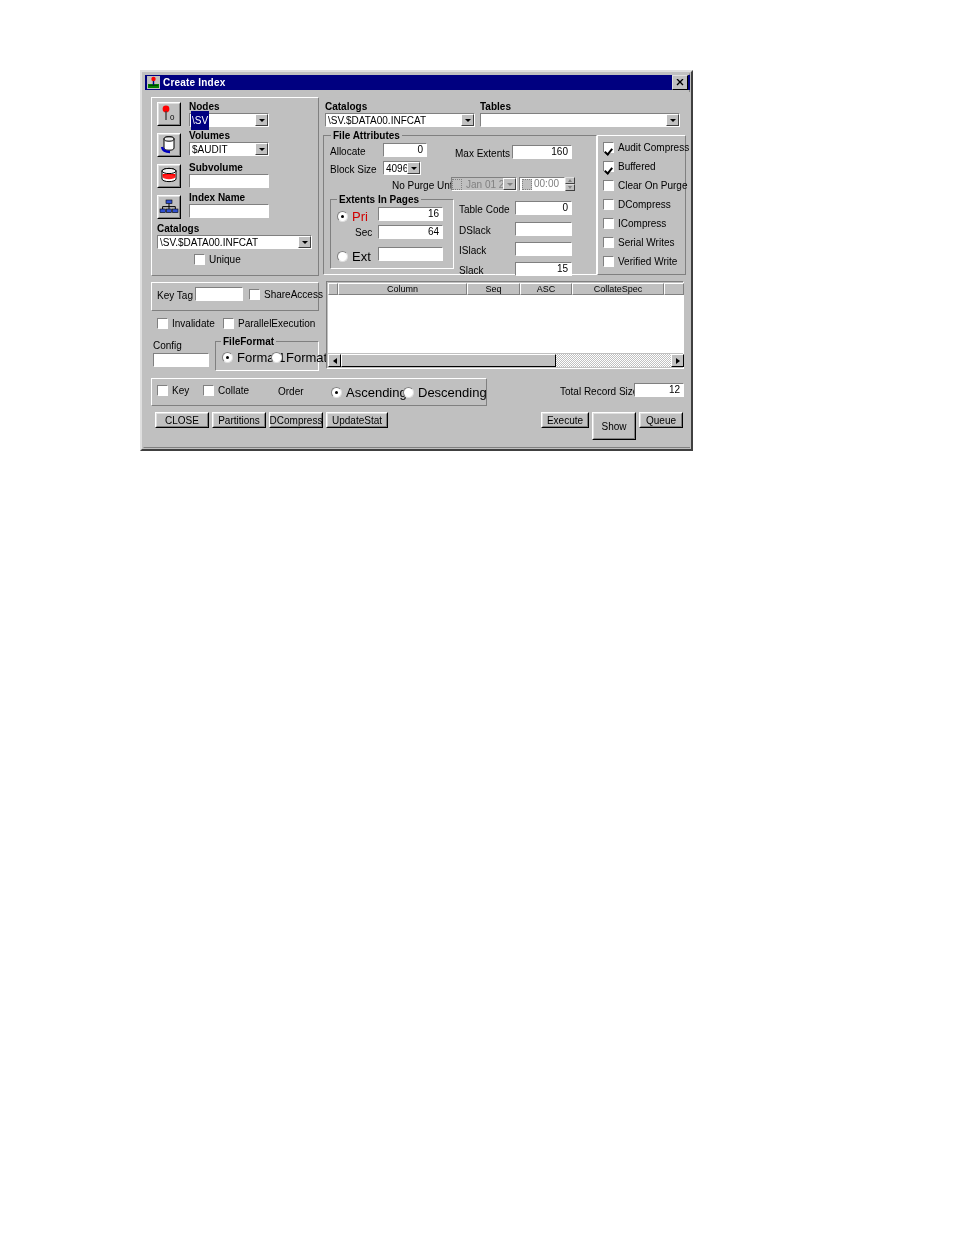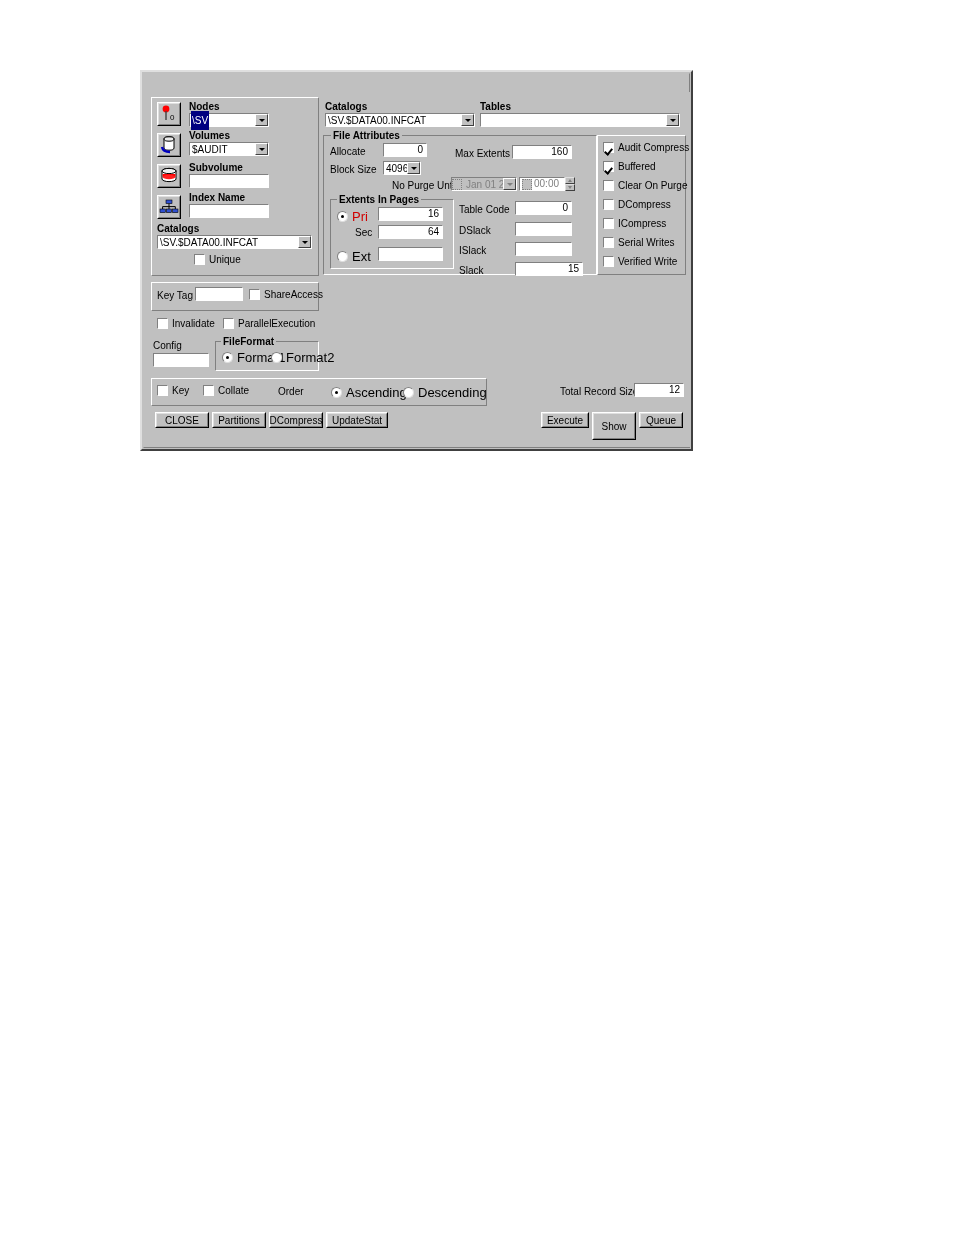--- a/index.html
+++ b/index.html
@@ -95,20 +95,38 @@
       border:1px dotted #808080;box-sizing:border-box;background:#c0c0c0;}
 </style>
 </head>
 <body>
 
 <div class="page">
 
   <div class="win">
     <div class="win-inner"></div>
 
+    <div class="titlebar">
+      <div class="title-icon">
+        <svg width="13" height="13" viewBox="0 0 13 13">
+          <rect x="0" y="0" width="13" height="13" fill="#c0c0c0"></rect>
+          <rect x="1" y="8" width="11" height="4" fill="#008000"></rect>
+          <circle cx="6.5" cy="3" r="2.2" fill="#ff0000"></circle>
+          <rect x="5.8" y="5" width="1.4" height="4" fill="#000080"></rect>
+          <rect x="2" y="9" width="9" height="1" fill="#004000"></rect>
+        </svg>
+      </div>
+      <div class="title-text">Create Index</div>
+      <div class="title-spacer"></div>
+      <div class="titlebtn">
+        <svg width="8" height="7" viewBox="0 0 8 7">
+          <path d="M1 0 L4 3 L7 0 M1 6 L4 3 L7 6" stroke="#000" stroke-width="1.3" fill="none"></path>
+        </svg>
+      </div>
+    </div>
 
     <div class="client">
 
       <div class="panel" style="left:6px;top:5px;width:166px;height:177px;"></div>
 
       <div class="iconbtn" style="left:12px;top:10px;">
         <div class="inner"></div>
         <svg width="22" height="22" viewBox="0 0 22 22" style="position:absolute;left:0;top:0;">
           <rect x="3" y="2" width="16" height="18" fill="#c0c0c0"></rect>
           <circle cx="8" cy="6" r="3.4" fill="#ff0000"></circle>
@@ -255,21 +273,21 @@
       <div class="lbl" style="left:314px;top:112px;">Table Code</div>
       <div class="field num" style="left:370px;top:109px;width:57px;height:14px;">0</div>
 
       <div class="lbl" style="left:314px;top:133px;">DSlack</div>
       <div class="field num" style="left:370px;top:130px;width:57px;height:14px;"></div>
 
       <div class="lbl" style="left:314px;top:153px;">ISlack</div>
       <div class="field num" style="left:370px;top:150px;width:57px;height:14px;"></div>
 
       <div class="lbl" style="left:314px;top:173px;">Slack</div>
-      <div class="field num" style="left:370px;top:170px;width:68px;height:14px;padding-left:24px;">15</div>
+      <div class="field num" style="left:370px;top:170px;width:57px;height:14px;padding-left:24px;">15</div>
 
       <div class="panel" style="left:452px;top:43px;width:87px;height:138px;"></div>
 
       <div class="cb" style="left:458px;top:50px;">
         <span class="cbx on"></span>
         <span>Audit Compress</span>
       </div>
       <div class="cb" style="left:458px;top:69px;">
         <span class="cbx on"></span>
         <span>Buffered</span>
@@ -319,20 +337,42 @@
       <div class="grp-lbl" style="left:76px;top:244px;">FileFormat</div>
       <div class="rb" style="left:77px;top:258px;">
         <span class="rbx on"></span>
         <span>Format1</span>
       </div>
       <div class="rb" style="left:126px;top:258px;">
         <span class="rbx"></span>
         <span>Format2</span>
       </div>
 
+      <div class="gridwrap" style="left:181px;top:189px;width:358px;height:88px;">
+        <div class="ghead" style="width:356px;">
+          <div class="gh" style="width:10px;"></div>
+          <div class="gh" style="width:129px;">Column</div>
+          <div class="gh" style="width:53px;">Seq</div>
+          <div class="gh" style="width:52px;">ASC</div>
+          <div class="gh" style="width:92px;">CollateSpec</div>
+          <div class="gh" style="width:20px;"></div>
+        </div>
+        <div class="gbody" style="left:1px;top:13px;width:356px;height:58px;"></div>
+        <div class="hscroll" style="left:1px;top:72px;width:356px;">
+          <div class="sbtn">
+              <div class="tri-l"></div>
+            </div>
+          <div class="strack">
+            <div class="sthumb" style="width:65%;"></div>
+          </div>
+          <div class="sbtn">
+              <div class="tri-r"></div>
+            </div>
+        </div>
+      </div>
 
       <div class="panel" style="left:6px;top:286px;width:334px;height:26px;"></div>
       <div class="cb" style="left:12px;top:293px;">
         <span class="cbx"></span>
         <span>Key</span>
       </div>
       <div class="cb" style="left:58px;top:293px;">
         <span class="cbx"></span>
         <span>Collate</span>
       </div>

